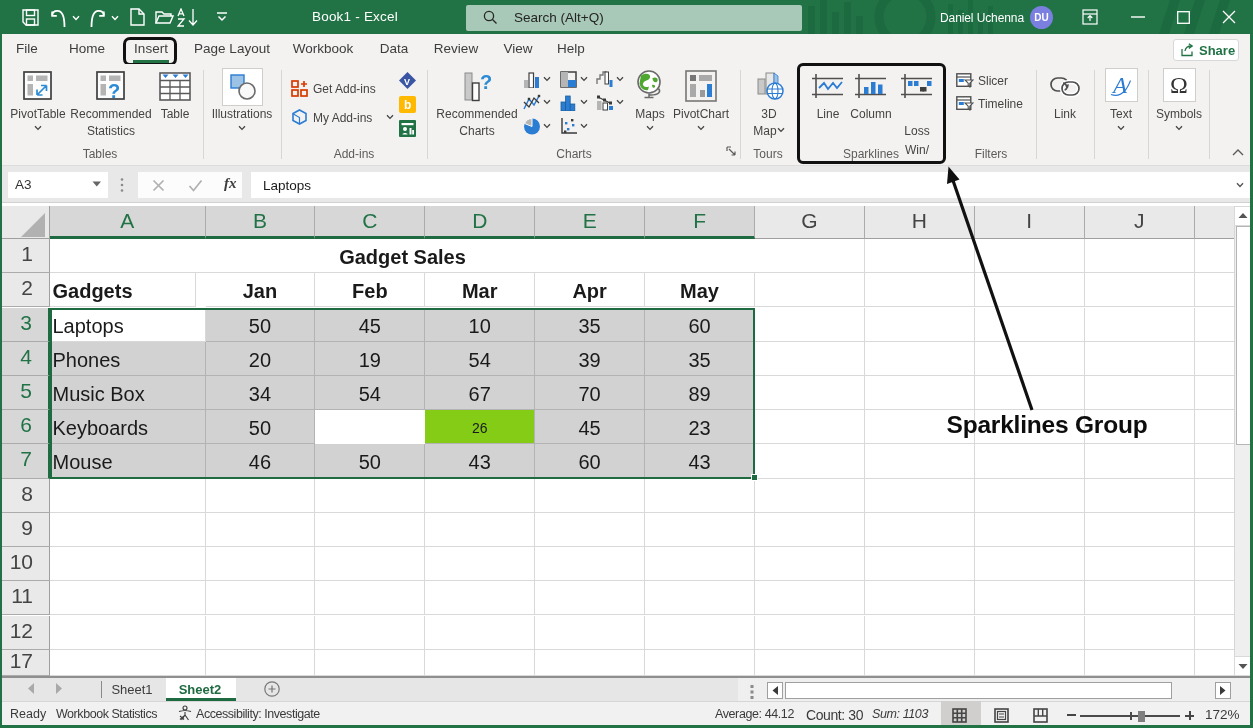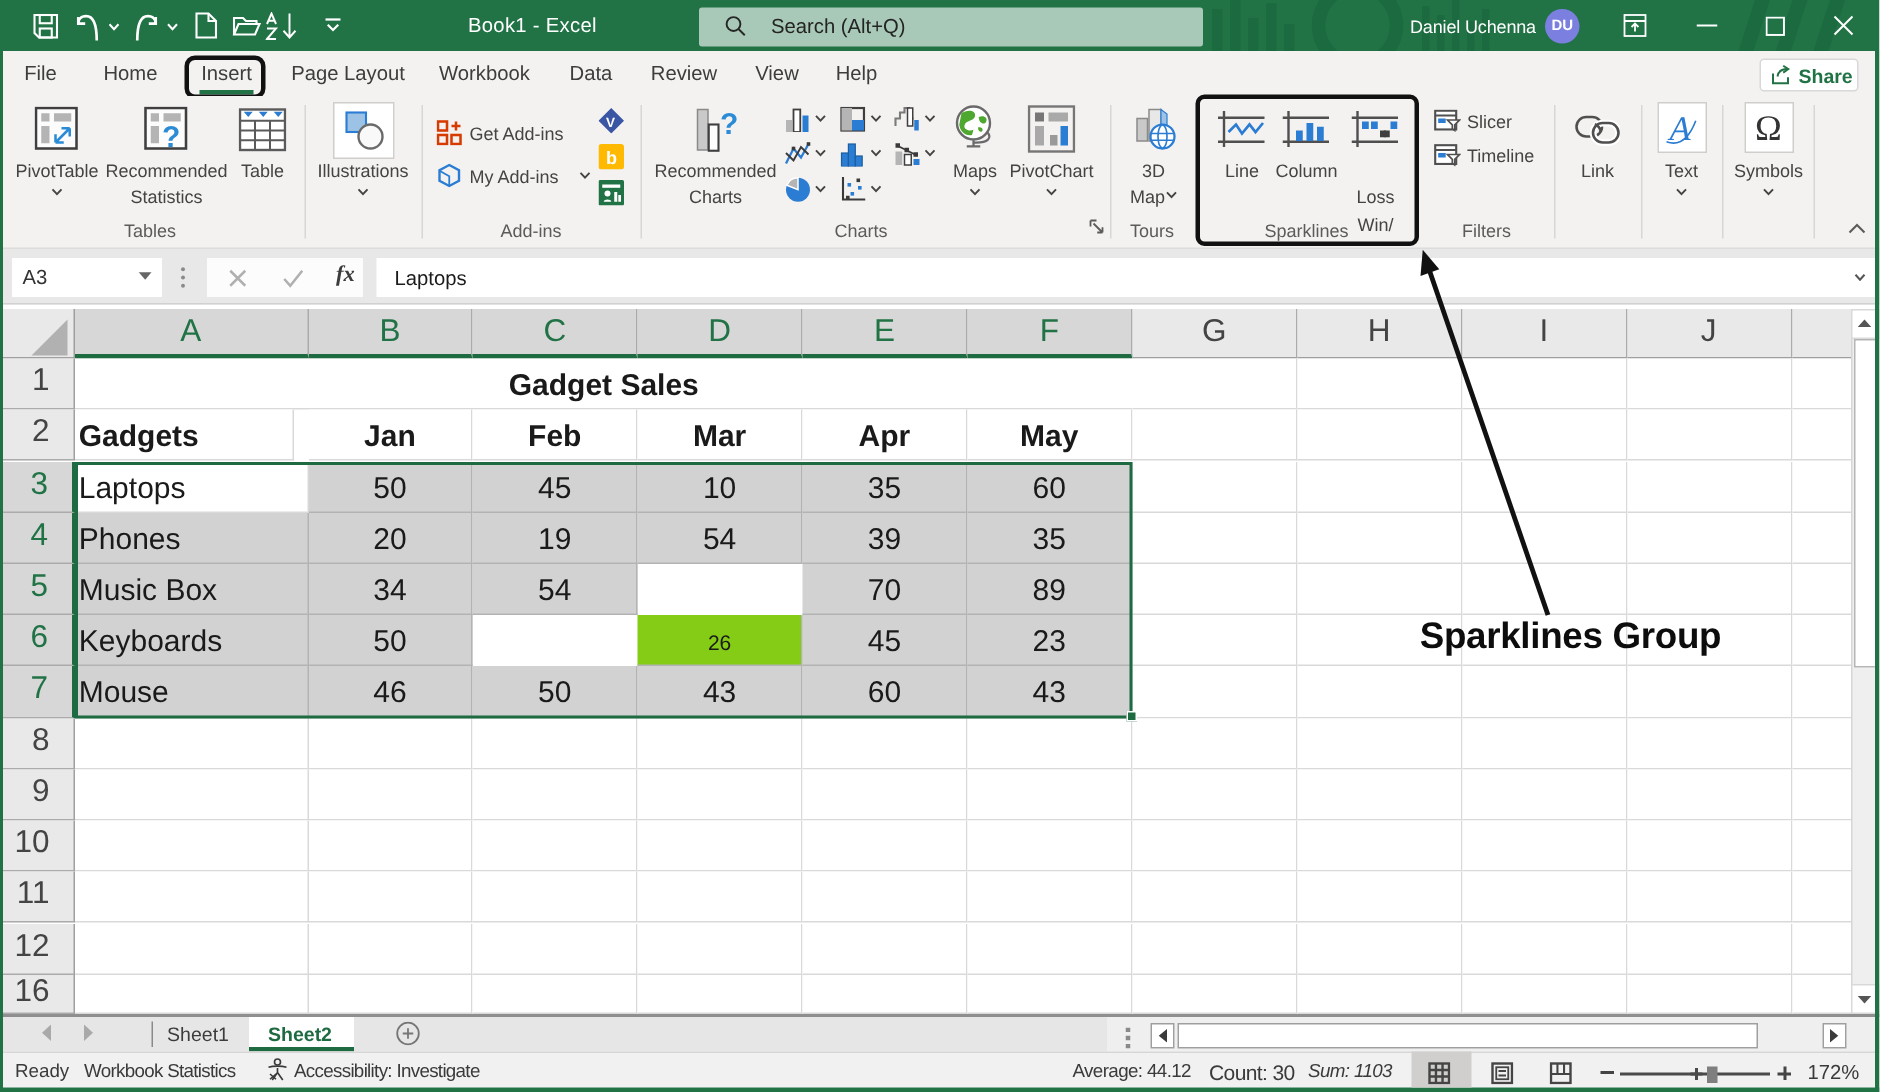--- a/index.html
+++ b/index.html
@@ -435,21 +435,21 @@
 <div class="" style="left:0px;top:307.5px;width:50px;height:34.2px;background:#d7d7d7;border-right:2px solid #1e6b41;border-bottom:1px solid #ababab;color:#217346;font-size:21px;text-align:right;padding-right:16px;line-height:30px;">3</div>
 <div class="" style="left:0px;top:341.7px;width:50px;height:34.2px;background:#d7d7d7;border-right:2px solid #1e6b41;border-bottom:1px solid #ababab;color:#217346;font-size:21px;text-align:right;padding-right:16px;line-height:30px;">4</div>
 <div class="" style="left:0px;top:375.9px;width:50px;height:34.2px;background:#d7d7d7;border-right:2px solid #1e6b41;border-bottom:1px solid #ababab;color:#217346;font-size:21px;text-align:right;padding-right:16px;line-height:30px;">5</div>
 <div class="" style="left:0px;top:410.1px;width:50px;height:34.2px;background:#d7d7d7;border-right:2px solid #1e6b41;border-bottom:1px solid #ababab;color:#217346;font-size:21px;text-align:right;padding-right:16px;line-height:30px;">6</div>
 <div class="" style="left:0px;top:444.4px;width:50px;height:34.2px;background:#d7d7d7;border-right:2px solid #1e6b41;border-bottom:1px solid #ababab;color:#217346;font-size:21px;text-align:right;padding-right:16px;line-height:30px;">7</div>
 <div class="" style="left:0px;top:478.6px;width:50px;height:34.2px;background:#e9e9e9;border-right:1px solid #9f9f9f;border-bottom:1px solid #ababab;color:#444;font-size:21px;text-align:right;padding-right:16px;line-height:30px;">8</div>
 <div class="" style="left:0px;top:512.8px;width:50px;height:34.2px;background:#e9e9e9;border-right:1px solid #9f9f9f;border-bottom:1px solid #ababab;color:#444;font-size:21px;text-align:right;padding-right:16px;line-height:30px;">9</div>
 <div class="" style="left:0px;top:547.1px;width:50px;height:34.2px;background:#e9e9e9;border-right:1px solid #9f9f9f;border-bottom:1px solid #ababab;color:#444;font-size:21px;text-align:right;padding-right:16px;line-height:30px;">10</div>
 <div class="" style="left:0px;top:581.3px;width:50px;height:34.2px;background:#e9e9e9;border-right:1px solid #9f9f9f;border-bottom:1px solid #ababab;color:#444;font-size:21px;text-align:right;padding-right:16px;line-height:30px;">11</div>
 <div class="" style="left:0px;top:615.5px;width:50px;height:34.2px;background:#e9e9e9;border-right:1px solid #9f9f9f;border-bottom:1px solid #ababab;color:#444;font-size:21px;text-align:right;padding-right:16px;line-height:30px;">12</div>
-<div class="" style="left:0px;top:649.8px;width:50px;height:26.2px;background:#e9e9e9;border-right:1px solid #9f9f9f;border-bottom:1px solid #ababab;color:#444;font-size:21px;text-align:right;padding-right:16px;line-height:22px;">16</div>
+<div class="" style="left:0px;top:649.8px;width:50px;height:26.2px;background:#e9e9e9;border-right:1px solid #9f9f9f;border-bottom:1px solid #ababab;color:#444;font-size:21px;text-align:right;padding-right:16px;line-height:22px;">17</div>
 <div class="" style="left:50px;top:239.0px;width:705px;height:34.2px;background:#fff;border-bottom:1px solid #d9d9d9;color:#1a1a1a;font-size:20px;font-weight:bold;text-align:center;line-height:37px;">Gadget Sales</div>
 <div class="" style="left:755px;top:239.0px;width:109.9px;height:34.2px;background:#fff;border-right:1px solid #d9d9d9;border-bottom:1px solid #d9d9d9;"></div>
 <div class="" style="left:864.9px;top:239.0px;width:109.9px;height:34.2px;background:#fff;border-right:1px solid #d9d9d9;border-bottom:1px solid #d9d9d9;"></div>
 <div class="" style="left:974.8px;top:239.0px;width:109.9px;height:34.2px;background:#fff;border-right:1px solid #d9d9d9;border-bottom:1px solid #d9d9d9;"></div>
 <div class="" style="left:1084.7px;top:239.0px;width:109.9px;height:34.2px;background:#fff;border-right:1px solid #d9d9d9;border-bottom:1px solid #d9d9d9;"></div>
 <div class="" style="left:1194.6px;top:239.0px;width:40.4px;height:34.2px;background:#fff;border-right:1px solid #d9d9d9;border-bottom:1px solid #d9d9d9;"></div>
 <div class="" style="left:50px;top:273.2px;width:146px;height:34.2px;background:#fff;border-right:1px solid #d9d9d9;border-bottom:1px solid #d9d9d9;color:#1a1a1a;font-size:20px;font-weight:bold;text-align:left;padding-left:2.5px;line-height:37px;">Gadgets</div>
 <div class="" style="left:205.5px;top:273.2px;width:109.9px;height:34.2px;background:#fff;border-right:1px solid #d9d9d9;border-bottom:1px solid #d9d9d9;color:#1a1a1a;font-size:20px;font-weight:bold;text-align:center;line-height:37px;">Jan</div>
 <div class="" style="left:315.4px;top:273.2px;width:109.9px;height:34.2px;background:#fff;border-right:1px solid #d9d9d9;border-bottom:1px solid #d9d9d9;color:#1a1a1a;font-size:20px;font-weight:bold;text-align:center;line-height:37px;">Feb</div>
 <div class="" style="left:425.3px;top:273.2px;width:109.9px;height:34.2px;background:#fff;border-right:1px solid #d9d9d9;border-bottom:1px solid #d9d9d9;color:#1a1a1a;font-size:20px;font-weight:bold;text-align:center;line-height:37px;">Mar</div>
@@ -478,20 +478,21 @@
 <div class="" style="left:535.2px;top:341.7px;width:109.9px;height:34.2px;background:#d2d2d2;border-right:1px solid #b3b3b3;border-bottom:1px solid #b3b3b3;color:#1a1a1a;font-size:20px;text-align:center;line-height:37px;">39</div>
 <div class="" style="left:645.1px;top:341.7px;width:109.9px;height:34.2px;background:#d2d2d2;border-right:1px solid #b3b3b3;border-bottom:1px solid #b3b3b3;color:#1a1a1a;font-size:20px;text-align:center;line-height:37px;">35</div>
 <div class="" style="left:755px;top:341.7px;width:109.9px;height:34.2px;background:#fff;border-right:1px solid #d9d9d9;border-bottom:1px solid #d9d9d9;"></div>
 <div class="" style="left:864.9px;top:341.7px;width:109.9px;height:34.2px;background:#fff;border-right:1px solid #d9d9d9;border-bottom:1px solid #d9d9d9;"></div>
 <div class="" style="left:974.8px;top:341.7px;width:109.9px;height:34.2px;background:#fff;border-right:1px solid #d9d9d9;border-bottom:1px solid #d9d9d9;"></div>
 <div class="" style="left:1084.7px;top:341.7px;width:109.9px;height:34.2px;background:#fff;border-right:1px solid #d9d9d9;border-bottom:1px solid #d9d9d9;"></div>
 <div class="" style="left:1194.6px;top:341.7px;width:40.4px;height:34.2px;background:#fff;border-right:1px solid #d9d9d9;border-bottom:1px solid #d9d9d9;"></div>
 <div class="" style="left:50px;top:375.9px;width:155.5px;height:34.2px;background:#d2d2d2;border-right:1px solid #b3b3b3;border-bottom:1px solid #b3b3b3;color:#1a1a1a;font-size:20px;text-align:left;padding-left:2.5px;line-height:37px;">Music Box</div>
 <div class="" style="left:205.5px;top:375.9px;width:109.9px;height:34.2px;background:#d2d2d2;border-right:1px solid #b3b3b3;border-bottom:1px solid #b3b3b3;color:#1a1a1a;font-size:20px;text-align:center;line-height:37px;">34</div>
 <div class="" style="left:315.4px;top:375.9px;width:109.9px;height:34.2px;background:#d2d2d2;border-right:1px solid #b3b3b3;border-bottom:1px solid #b3b3b3;color:#1a1a1a;font-size:20px;text-align:center;line-height:37px;">54</div>
+<div class="" style="left:425.3px;top:375.9px;width:109.9px;height:34.2px;background:#d2d2d2;border-right:1px solid #b3b3b3;border-bottom:1px solid #b3b3b3;color:#1a1a1a;font-size:20px;text-align:center;line-height:37px;">67</div>
 <div class="" style="left:535.2px;top:375.9px;width:109.9px;height:34.2px;background:#d2d2d2;border-right:1px solid #b3b3b3;border-bottom:1px solid #b3b3b3;color:#1a1a1a;font-size:20px;text-align:center;line-height:37px;">70</div>
 <div class="" style="left:645.1px;top:375.9px;width:109.9px;height:34.2px;background:#d2d2d2;border-right:1px solid #b3b3b3;border-bottom:1px solid #b3b3b3;color:#1a1a1a;font-size:20px;text-align:center;line-height:37px;">89</div>
 <div class="" style="left:755px;top:375.9px;width:109.9px;height:34.2px;background:#fff;border-right:1px solid #d9d9d9;border-bottom:1px solid #d9d9d9;"></div>
 <div class="" style="left:864.9px;top:375.9px;width:109.9px;height:34.2px;background:#fff;border-right:1px solid #d9d9d9;border-bottom:1px solid #d9d9d9;"></div>
 <div class="" style="left:974.8px;top:375.9px;width:109.9px;height:34.2px;background:#fff;border-right:1px solid #d9d9d9;border-bottom:1px solid #d9d9d9;"></div>
 <div class="" style="left:1084.7px;top:375.9px;width:109.9px;height:34.2px;background:#fff;border-right:1px solid #d9d9d9;border-bottom:1px solid #d9d9d9;"></div>
 <div class="" style="left:1194.6px;top:375.9px;width:40.4px;height:34.2px;background:#fff;border-right:1px solid #d9d9d9;border-bottom:1px solid #d9d9d9;"></div>
 <div class="" style="left:50px;top:410.1px;width:155.5px;height:34.2px;background:#d2d2d2;border-right:1px solid #b3b3b3;border-bottom:1px solid #b3b3b3;color:#1a1a1a;font-size:20px;text-align:left;padding-left:2.5px;line-height:37px;">Keyboards</div>
 <div class="" style="left:205.5px;top:410.1px;width:109.9px;height:34.2px;background:#d2d2d2;border-right:1px solid #b3b3b3;border-bottom:1px solid #b3b3b3;color:#1a1a1a;font-size:20px;text-align:center;line-height:37px;">50</div>
 <div class="" style="left:425.3px;top:410.1px;width:109.9px;height:34.2px;background:#84cc16;border-right:1px solid #b3b3b3;border-bottom:1px solid #b3b3b3;color:#1a1a1a;font-size:14px;text-align:center;line-height:37px;">26</div>

